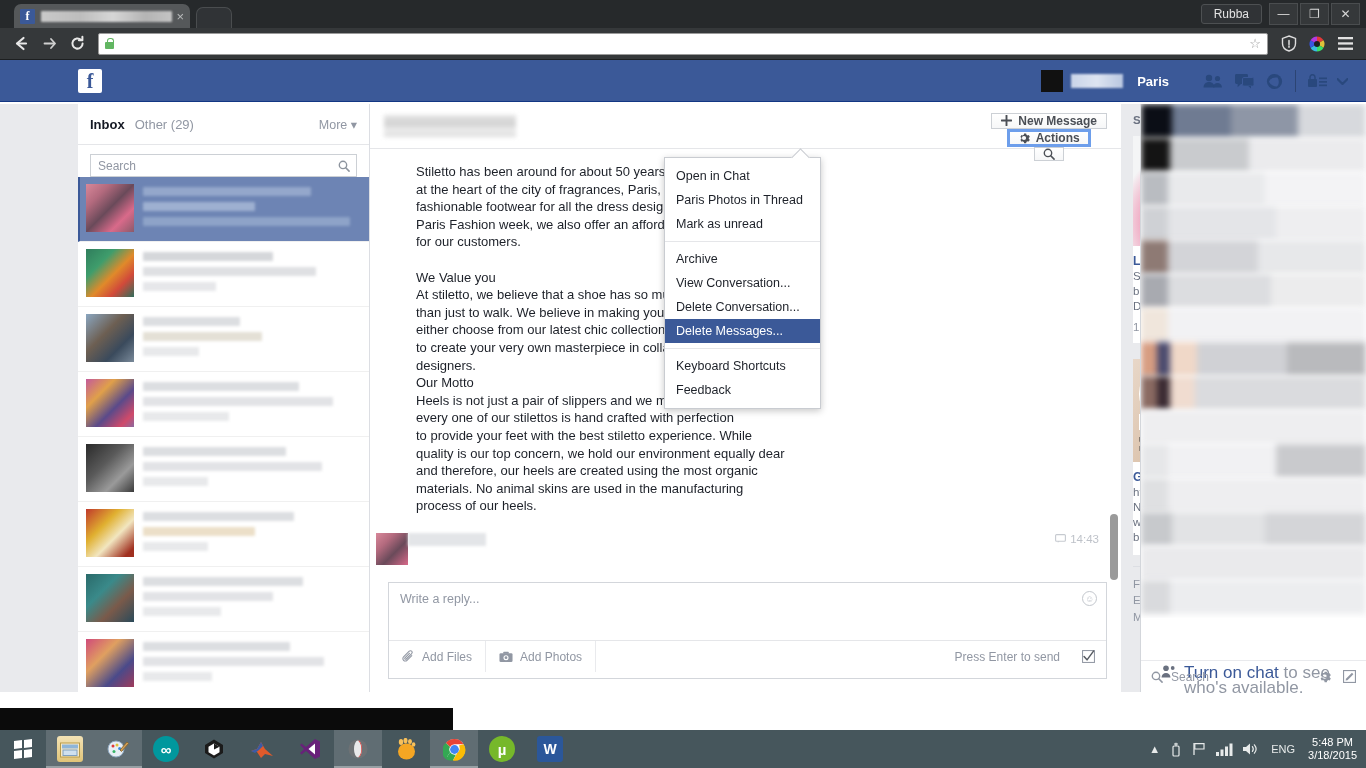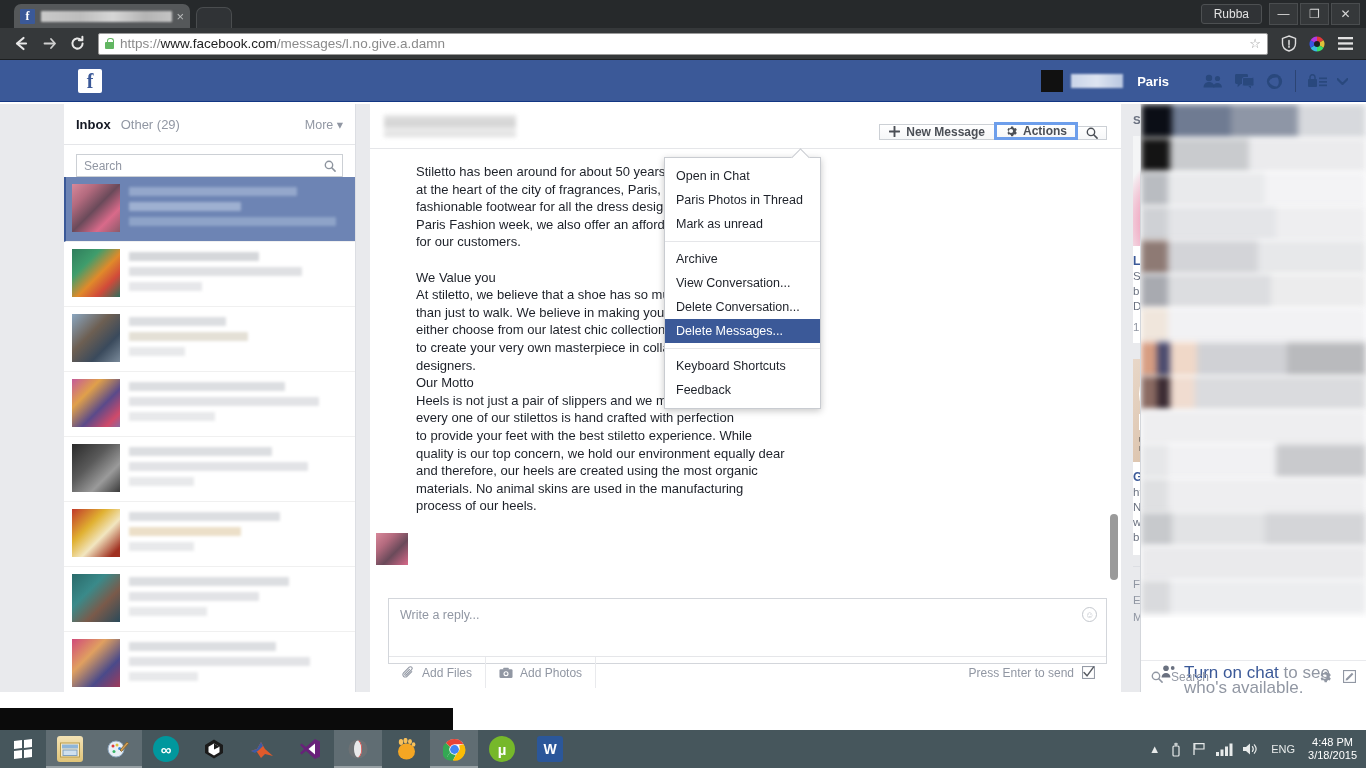--- a/index.html
+++ b/index.html
@@ -130,21 +130,21 @@
   .fb-home { color:#fff; font-weight:bold; font-size:13px; margin-left:14px; }
   .fb-icons { display:flex; align-items:center; gap:12px; margin-left:34px; color:#29487d; }
   .fb-div { width:1px;height:22px;background:#2c4473; margin:0 12px; }
   .fb-priv { display:flex;align-items:center;gap:10px;color:#29487d; }
 
   
   .page { position:absolute; left:0; top:104px; right:0; bottom:38px; background:#e9eaed; }
 
   
   .convcol {
-    position:absolute; left:64px; top:0; width:292px; bottom:0;
+    position:absolute; left:78px; top:0; width:292px; bottom:0;
     background:#fff; border-right:1px solid #dcdee3;
   }
   .convtabs {
     height:41px; display:flex; align-items:center; padding:0 12px;
     border-bottom:1px solid #e5e6e9; gap:10px;
   }
   .convtabs .t1 { font-weight:bold; color:#141823; font-size:13px; }
   .convtabs .t2 { color:#9197a3; font-size:13px; }
   .convtabs .more { margin-left:auto; color:#9197a3; font-size:12.5px; }
   .convsearch-wrap { padding:9px 12px 8px 12px; }
@@ -171,21 +171,21 @@
   }
   .msghdr {
     height:45px; display:flex; align-items:center; padding:0 14px;
     border-bottom:1px solid #e5e6e9; position:relative;
   }
   .thread-title {
     width:132px;height:22px;
     background:linear-gradient(180deg,#e4e4e4,#d2d2d2 40%,#ededed 70%,#dcdcdc);
     filter:blur(2px);
   }
-  .hdr-btns { margin-left:auto; display:flex; align-items:flex-end; height:27px; }
+  .hdr-btns { margin-left:auto; display:flex; align-items:center; height:27px;flex-direction:column; }
   .hbtn {
     border:1px solid #ccd0d5; background:linear-gradient(180deg,#fff,#f6f7f8);
     display:flex;align-items:center; gap:6px; padding:0 9px;
     font-size:12px; font-weight:bold; color:#4b4f56;
   }
   .hbtn.mid { margin-left:-1px; }
   .hbtn.active {
     border:2px solid #6d9eeb; box-shadow:0 0 0 1px #6d9eeb inset;
     position:relative; z-index:3;
   }
@@ -204,36 +204,36 @@
 
   .scrollbar {
     position:absolute; right:3px; top:50px; bottom:112px; width:8px;
   }
   .scrollthumb {
     position:absolute; bottom:0; width:8px; height:66px;
     background:#9a9a9a; border-radius:4px;
   }
 
   .replybox {
-    position:absolute; left:18px; right:14px; bottom:28px; height:66px;
+    position:absolute; left:18px; right:14px; bottom:13px; height:97px;
     border:1px solid #d3d6db; background:#fff;
   }
   .replytop { height:57px; padding:9px 11px; color:#9197a3; font-size:12.5px; position:relative; }
   .smiley {
     position:absolute; right:9px; top:8px; width:15px;height:15px;
     border:1.4px solid #c3c7cd; border-radius:50%; color:#c3c7cd;
     font-size:9px; display:flex;align-items:center;justify-content:center;
   }
   .replybot {
     height:32px; border-top:1px solid #e5e6e9; display:flex; align-items:center;
     color:#9197a3; font-size:12px;
   }
   .rb-item { display:flex;align-items:center;gap:7px; padding:0 13px; height:100%;
     border-right:1px solid #e9eaed; }
-  .rb-send { margin-left:auto; display:flex;align-items:center;gap:8px; padding-right:11px; }
+  .rb-send { margin-left:auto; display:flex;align-items:center;gap:22px; padding-right:11px; }
 
   
   .adcol {
     position:absolute; right:0; top:0; width:245px; bottom:0;
     background:#e9eaed; padding:0 12px;
   }
   .adhdr { display:flex; align-items:center; height:32px; font-size:11.5px; }
   .adhdr .sp { color:#6a7180; font-weight:bold; }
   .adhdr .ca { margin-left:auto; color:#3b5998; }
   .ad { background:#fff; padding:0 0 10px 0; }
@@ -409,21 +409,20 @@
       </div>
       <div class="navicon">
         <svg width="17" height="17" viewBox="0 0 17 17">
             <path d="M13.6 8.5a5.1 5.1 0 1 1-1.6-3.7" fill="none" stroke="#e8e8e8" stroke-width="2" stroke-linecap="round"></path>
             <path d="M13.4 1.8 V5.3 H9.9" fill="none" stroke="#e8e8e8" stroke-width="2" stroke-linecap="round" stroke-linejoin="round"></path>
           </svg>
       </div>
 
       <div class="omnibox">
         <span class="lock"></span>
-        <span class="url"><span class="dim">https://</span><span>www.facebook.com</span><span class="dim">/messages/l.no.give.a.damn</span></span>
         <span class="star">☆</span>
       </div>
 
       <div class="tbicon">
         <svg width="16" height="17" viewBox="0 0 16 17">
             <path d="M8 1 L14.5 3.4 V8.5 C14.5 12.4 11.6 15 8 16 C4.4 15 1.5 12.4 1.5 8.5 V3.4 Z" fill="none" stroke="#dedede" stroke-width="1.4"></path>
             <path d="M8 5.4 L8 9.6 M8 11.1 v1.2" stroke="#dedede" stroke-width="1.5" stroke-linecap="round"></path>
           </svg>
       </div>
       <div class="tbicon">
@@ -637,20 +636,30 @@
 Heels is not just a pair of slippers and we make sure that
 every one of our stilettos is hand crafted with perfection
 to provide your feet with the best stiletto experience. While
 quality is our top concern, we hold our environment equally dear
 and therefore, our heels are created using the most organic
 materials. No animal skins are used in the manufacturing
 process of our heels.</div>
           <div class="msgrow">
             <div class="ava" style="background:linear-gradient(135deg,#d8889a 0%,#b36a7e 30%,#6a4a5a 60%,#d96a8a 100%)"></div>
             <div class="mb">
+              <div style="display:flex;align-items:flex-start;">
+                <div class="namebar"></div>
+                <div class="msgtime">
+                  <svg width="11" height="9" viewBox="0 0 11 9">
+                      <rect x="0.6" y="0.6" width="9.8" height="6.6" rx="1" fill="none" stroke="#c6cad0" stroke-width="1.1"></rect>
+                      <path d="M2.8 7.2 V8.8 L4.6 7.2Z" fill="#c6cad0"></path>
+                    </svg>
+                  <span>14:43</span>
+                </div>
+              </div>
             </div>
           </div>
         </div>
 
         <div class="scrollbar">
           <div class="scrollthumb"></div>
         </div>
 
         <div class="replybox">
           <div class="replytop">
@@ -940,18 +949,18 @@
       </span>
       <span>
         <svg width="16" height="14" viewBox="0 0 16 14">
             <path d="M1 5 H4 L8 1.5 V12.5 L4 9 H1Z" fill="#e7eaea"></path>
             <path d="M10.4 4.6a4 4 0 0 1 0 4.8" fill="none" stroke="#e7eaea" stroke-width="1.2" stroke-linecap="round"></path>
             <path d="M12.4 2.8a6.6 6.6 0 0 1 0 8.4" fill="none" stroke="#e7eaea" stroke-width="1.2" stroke-linecap="round"></path>
           </svg>
       </span>
       <span style="padding-left:4px;">ENG</span>
       <span class="clock">
-        <span style="display:block;">4:48 PM</span>
+        <span style="display:block;">5:48 PM</span>
         <span style="display:block;">3/18/2015</span>
       </span>
     </div>
   </div>
 </div>
 
 </body></html>

